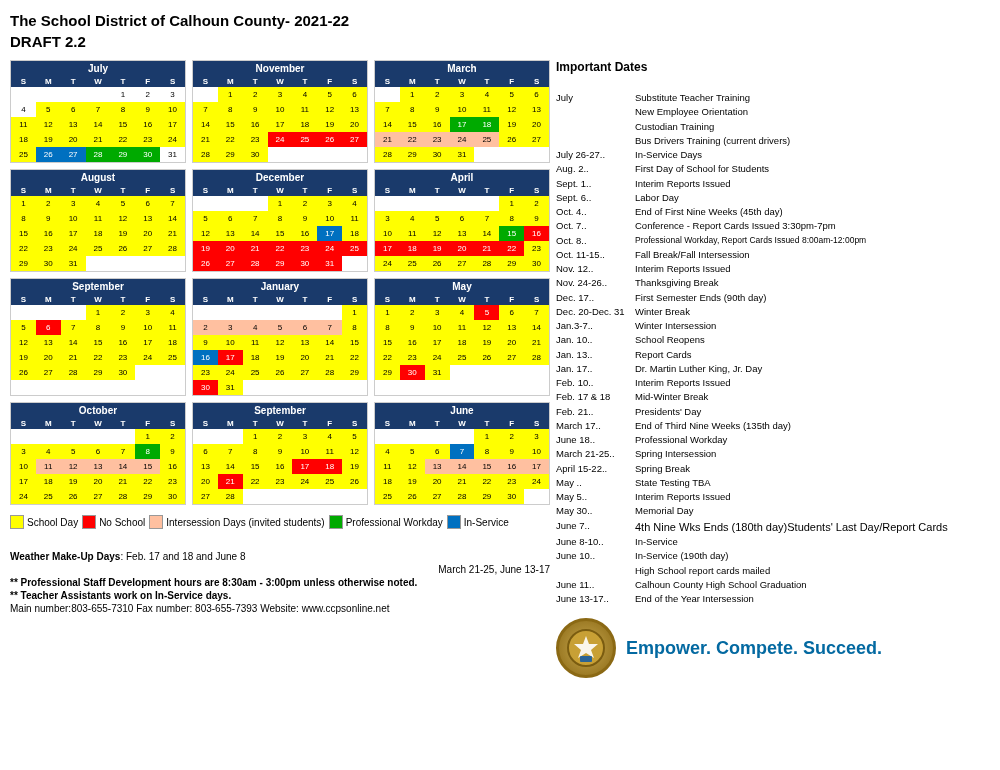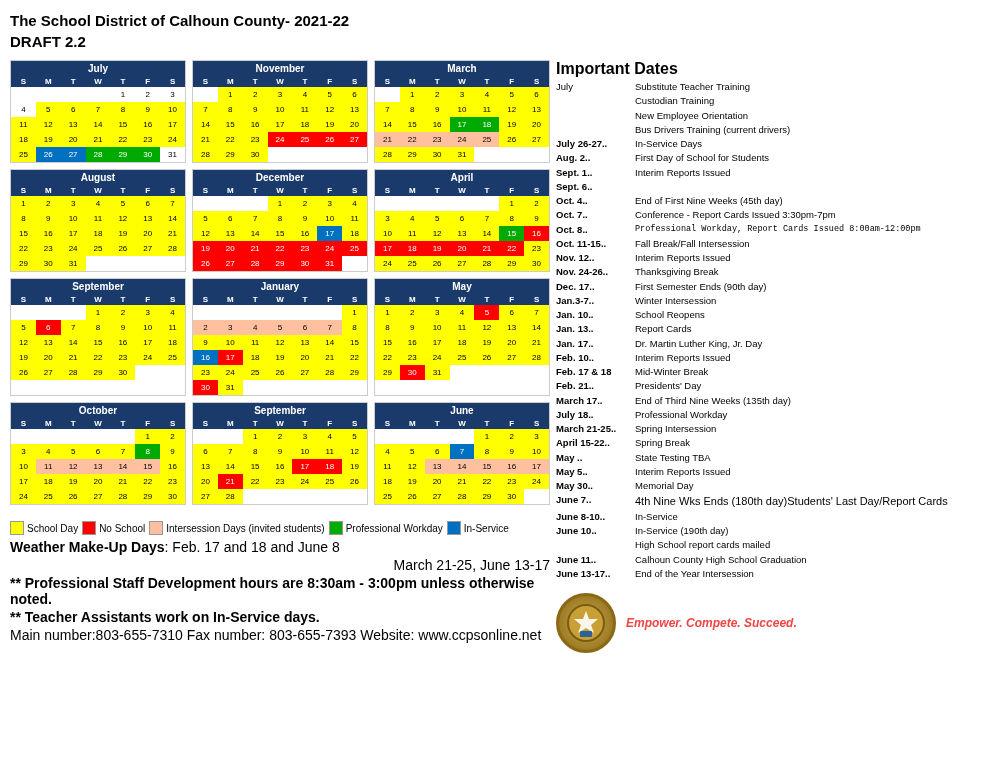--- a/index.html
+++ b/index.html
@@ -65,21 +65,21 @@
       line-height: 13px;
     }
     .cal-cell.empty {}
     .cal-cell.school { background: #ffff00; }
     .cal-cell.no-school { background: #ff0000; color: white; }
     .cal-cell.professional { background: #00aa00; color: white; }
     .cal-cell.in-service { background: #0070c0; color: white; }
     .cal-cell.intersession { background: #ffc0a0; }
 
     .legend-section {
-      margin-top: 16px;
+      margin-top: 10px;
       display: flex;
       flex-wrap: wrap;
       gap: 4px;
       align-items: center;
       text-align: center;
     }
     .legend-item {
       display: flex;
       align-items: center;
       gap: 3px;
@@ -90,72 +90,71 @@
       height: 14px;
       border: 1px solid #999;
     }
     .lb-yellow { background: #ffff00; }
     .lb-green { background: #00aa00; }
     .lb-red { background: #ff0000; }
     .lb-blue { background: #0070c0; }
     .lb-peach { background: #ffc0a0; }
 
     .notes-section {
-      margin-top: 4px;
-      font-size: 14px;
+      margin-top: 22px;
+      font-size: 10px;
     }
     .notes-section p { margin-top: 2px; }
 
     .important-section {
       flex: 1;
     }
     .important-title {
       font-weight: bold;
-      font-size: 16px;
-      margin-bottom: 2px;
+      font-size: 12px;
+      margin-bottom: 17px;
     }
     .important-table {
       font-size: 9.5px;
       line-height: 1.5;
     }
     .important-row {
       display: flex;
       gap: 4px;
     }
     .imp-date {
       min-width: 75px;
       font-weight: normal;
     }
     .imp-desc {
       flex: 1;
     }
-    .imp-date.bold { font-weight: bold; }
+    .imp-date.bold { font-weight: normal; }
 
     .logo-section {
       margin-top: 12px;
       display: flex;
       align-items: center;
       gap: 10px;
     }
     .logo-circle {
       width: 60px;
       height: 60px;
       border-radius: 50%;
       background: radial-gradient(circle, #c8a850 0%, #8b6914 100%);
       border: 3px solid #8b6914;
       display: flex;
       align-items: center;
       justify-content: center;
       font-size: 20px;
     }
     .logo-text {
-      font-style: italic;
-      font-size: 12px;
+      font-size: 18px;
       font-weight: bold;
-      color: #ef4444;
+      color: #0369a1;
     }
   </style>
 </head>
 <body>
 
 <div class="page-title">
   <span>The School District of Calhoun County- 2021-22</span><br>
   <span>DRAFT 2.2</span>
 </div>
 
@@ -779,74 +778,79 @@
   <div class="important-section">
     <div class="important-title">Important Dates</div>
     <div class="important-table">
 
       <div class="important-row">
         <span class="imp-date">July</span>
         <span class="imp-desc">Substitute Teacher Training</span>
       </div>
       <div class="important-row">
         <span class="imp-date"></span>
+        <span class="imp-desc">New Employee Orientation</span>
+      </div>
+      <div class="important-row">
+        <span class="imp-date"></span>
         <span class="imp-desc">Custodian Training</span>
-      </div>
-      <div class="important-row">
-        <span class="imp-date"></span>
-        <span class="imp-desc">New Employee Orientation</span>
       </div>
       <div class="important-row">
         <span class="imp-date"></span>
         <span class="imp-desc">Bus Drivers Training (current drivers)</span>
       </div>
       <div class="important-row">
         <span class="imp-date bold">July 26-27..</span>
         <span class="imp-desc">In-Service Days</span>
       </div>
       <div class="important-row">
         <span class="imp-date bold">Aug. 2..</span>
         <span class="imp-desc">First Day of School for Students</span>
       </div>
       <div class="important-row">
         <span class="imp-date bold">Sept. 1..</span>
         <span class="imp-desc">Interim Reports Issued</span>
       </div>
       <div class="important-row">
         <span class="imp-date bold">Sept. 6..</span>
+        <span class="imp-desc">Labor Day</span>
       </div>
       <div class="important-row">
         <span class="imp-date bold">Oct. 4..</span>
         <span class="imp-desc">End of First Nine Weeks (45th day)</span>
       </div>
       <div class="important-row">
         <span class="imp-date bold">Oct. 7..</span>
         <span class="imp-desc">Conference - Report Cards Issued 3:30pm-7pm</span>
       </div>
       <div class="important-row">
         <span class="imp-date bold">Oct. 8..</span>
-        <span class="imp-desc" style="font-size:8.5px;font-family:Liberation Mono, monospace;">Professional Workday, Report Cards Issued 8:00am-12:00pm</span>
+        <span class="imp-desc" style="font-size:8.5px;">Professional Workday, Report Cards Issued 8:00am-12:00pm</span>
       </div>
       <div class="important-row">
         <span class="imp-date bold">Oct. 11-15..</span>
         <span class="imp-desc">Fall Break/Fall Intersession</span>
       </div>
       <div class="important-row">
         <span class="imp-date bold">Nov. 12..</span>
         <span class="imp-desc">Interim Reports Issued</span>
       </div>
       <div class="important-row">
         <span class="imp-date bold">Nov. 24-26..</span>
         <span class="imp-desc">Thanksgiving Break</span>
       </div>
       <div class="important-row">
         <span class="imp-date bold">Dec. 17..</span>
         <span class="imp-desc">First Semester Ends (90th day)</span>
       </div>
       <div class="important-row">
+        <span class="imp-date bold">Dec. 20-Dec. 31</span>
+        <span class="imp-desc">Winter Break</span>
+      </div>
+      <div class="important-row">
         <span class="imp-date bold">Jan.3-7..</span>
         <span class="imp-desc">Winter Intersession</span>
       </div>
       <div class="important-row">
         <span class="imp-date bold">Jan. 10..</span>
         <span class="imp-desc">School Reopens</span>
       </div>
       <div class="important-row">
         <span class="imp-date bold">Jan. 13..</span>
         <span class="imp-desc">Report Cards</span>
@@ -865,21 +869,21 @@
       </div>
       <div class="important-row">
         <span class="imp-date bold">Feb. 21..</span>
         <span class="imp-desc">Presidents' Day</span>
       </div>
       <div class="important-row">
         <span class="imp-date bold">March 17..</span>
         <span class="imp-desc">End of Third Nine Weeks (135th day)</span>
       </div>
       <div class="important-row">
-        <span class="imp-date bold">July 18..</span>
+        <span class="imp-date bold">June 18..</span>
         <span class="imp-desc">Professional Workday</span>
       </div>
       <div class="important-row">
         <span class="imp-date bold">March 21-25..</span>
         <span class="imp-desc">Spring Intersession</span>
       </div>
       <div class="important-row">
         <span class="imp-date bold">April 15-22..</span>
         <span class="imp-desc">Spring Break</span>
       </div>

